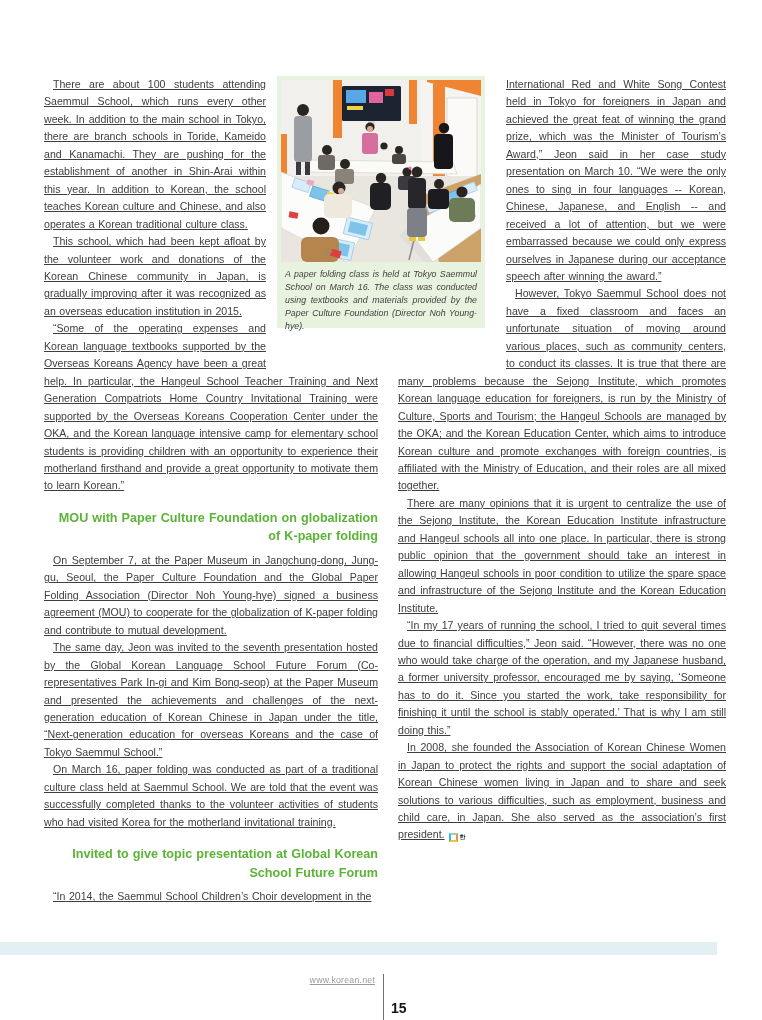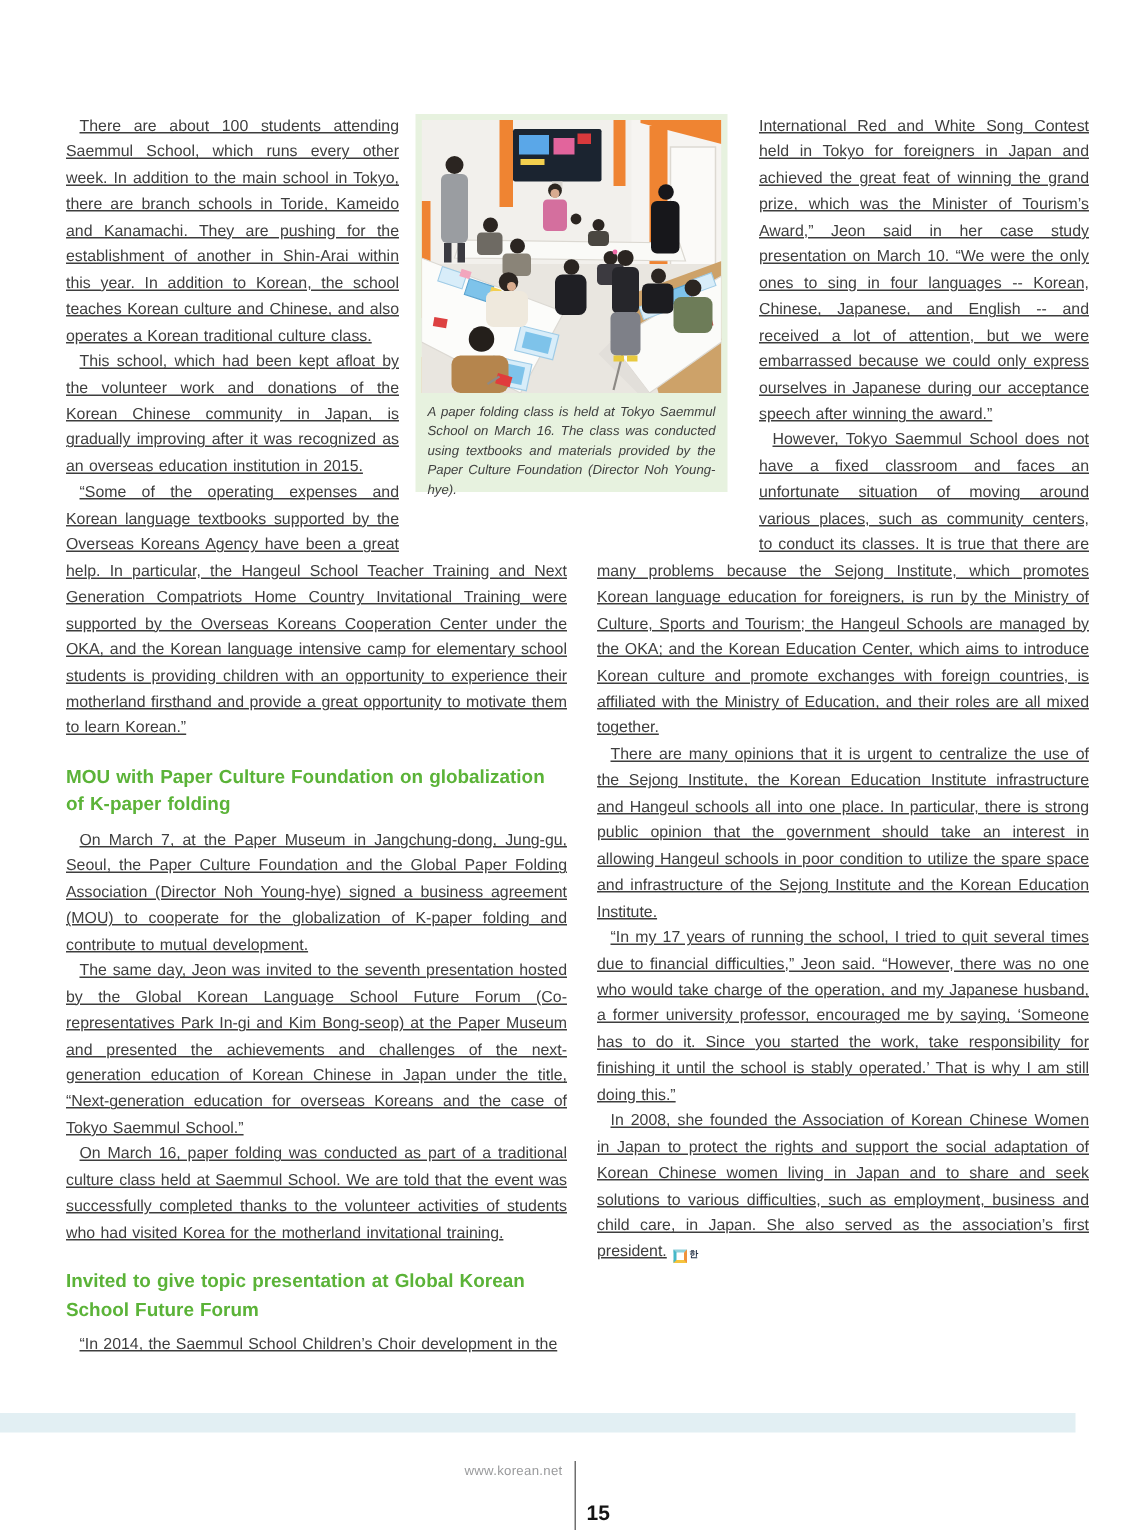--- a/index.html
+++ b/index.html
@@ -19,21 +19,21 @@
   }
   .col-left  { left:44px;  width:334px; }
   .col-right { left:398px; width:328px; }
   .wrap-spacer-r { float:right; width:112px; height:289px; }
   .wrap-spacer-l { float:left;  width:108px; height:289px; }
   .col p { margin:0; text-indent:9px;text-decoration:underline; }
   .col p.no-indent { text-indent:0; }
   .col h3 {
     margin:14px 0 6px 0; font-size:12.6px; line-height:18.5px;
     font-weight:bold; color:var(--heading-green,#5bb338);
-    text-align:left; text-indent:0;
+    text-align:right; text-indent:0;
   }
 
   
   .photo-box {
     position:absolute; left:277px; top:76px; width:208px; height:252px;
     background:var(--caption-bg,#e7f2df); box-sizing:border-box; padding:4px;
   }
   .photo-frame { width:200px; height:182px; overflow:hidden; display:block; }
   .photo-frame svg { display:block; }
   .photo-caption {
@@ -52,21 +52,21 @@
     font-weight:bold; background:#fff;
   }
 
   
   .footer-bar {
     position:absolute; left:0; top:942px; width:717px; height:13px;
     background:var(--footer-bar,#e2eff3);
   }
   .footer-url {
     position:absolute; top:975px; left:255px; width:120px;
-    text-align:right; font-size:8.8px; color:#999a9c; letter-spacing:0.2px;
+    text-align:right; font-size:8.8px; color:#999a9c; letter-spacing:0.2px;text-decoration:underline;
   }
   .footer-divider {
     position:absolute; left:383px; top:974px; width:1px; height:46px;
     background:#6f6f6f;
   }
   .footer-pagenum {
     position:absolute; left:391px; top:1000px;
     font-size:14px; font-weight:bold; color:#141414;
   }
 </style>
@@ -74,21 +74,21 @@
 <body>
 
 <div class="page">
 
   <div class="col col-left">
     <div class="wrap-spacer-r"></div>
     <p>There are about 100 students attending Saemmul School, which runs every other week. In addition to the main school in Tokyo, there are branch schools in Toride, Kameido and Kanamachi. They are pushing for the establishment of another in Shin-Arai within this year. In addition to Korean, the school teaches Korean culture and Chinese, and also operates a Korean traditional culture class.</p>
     <p>This school, which had been kept afloat by the volunteer work and donations of the Korean Chinese community in Japan, is gradually improving after it was recognized as an overseas education institution in 2015.</p>
     <p>“Some of the operating expenses and Korean language textbooks supported by the Overseas Koreans Agency have been a great help. In particular, the Hangeul School Teacher Training and Next Generation Compatriots Home Country Invitational Training were supported by the Overseas Koreans Cooperation Center under the OKA, and the Korean language intensive camp for elementary school students is providing children with an opportunity to experience their motherland firsthand and provide a great opportunity to motivate them to learn Korean.”</p>
     <h3>MOU with Paper Culture Foundation on globalization of K-paper folding</h3>
-    <p>On March 7, at the Paper Museum in Jangchung-dong, Jung-gu, Seoul, the Paper Culture Foundation and the Global Paper Folding Association (Director Noh Young-hye) signed a business agreement (MOU) to cooperate for the globalization of K-paper folding and contribute to mutual development.</p>
+    <p>On September 7, at the Paper Museum in Jangchung-dong, Jung-gu, Seoul, the Paper Culture Foundation and the Global Paper Folding Association (Director Noh Young-hye) signed a business agreement (MOU) to cooperate for the globalization of K-paper folding and contribute to mutual development.</p>
     <p>The same day, Jeon was invited to the seventh presentation hosted by the Global Korean Language School Future Forum (Co-representatives Park In-gi and Kim Bong-seop) at the Paper Museum and presented the achievements and challenges of the next-generation education of Korean Chinese in Japan under the title, “Next-generation education for overseas Koreans and the case of Tokyo Saemmul School.”</p>
     <p>On March 16, paper folding was conducted as part of a traditional culture class held at Saemmul School. We are told that the event was successfully completed thanks to the volunteer activities of students who had visited Korea for the motherland invitational training.</p>
     <h3>Invited to give topic presentation at Global Korean School Future Forum</h3>
     <p>“In 2014, the Saemmul School Children’s Choir development in the</p>
   </div>
 
   <div class="col col-right">
     <div class="wrap-spacer-l"></div>
     <p class="no-indent">International Red and White Song Contest held in Tokyo for foreigners in Japan and achieved the great feat of winning the grand prize, which was the Minister of Tourism’s Award,” Jeon said in her case study presentation on March 10. “We were the only ones to sing in four languages -- Korean, Chinese, Japanese, and English -- and received a lot of attention, but we were embarrassed because we could only express ourselves in Japanese during our acceptance speech after winning the award.”</p>
     <p>However, Tokyo Saemmul School does not have a fixed classroom and faces an unfortunate situation of moving around various places, such as community centers, to conduct its classes. It is true that there are many problems because the Sejong Institute, which promotes Korean language education for foreigners, is run by the Ministry of Culture, Sports and Tourism; the Hangeul Schools are managed by the OKA; and the Korean Education Center, which aims to introduce Korean culture and promote exchanges with foreign countries, is affiliated with the Ministry of Education, and their roles are all mixed together.</p>

